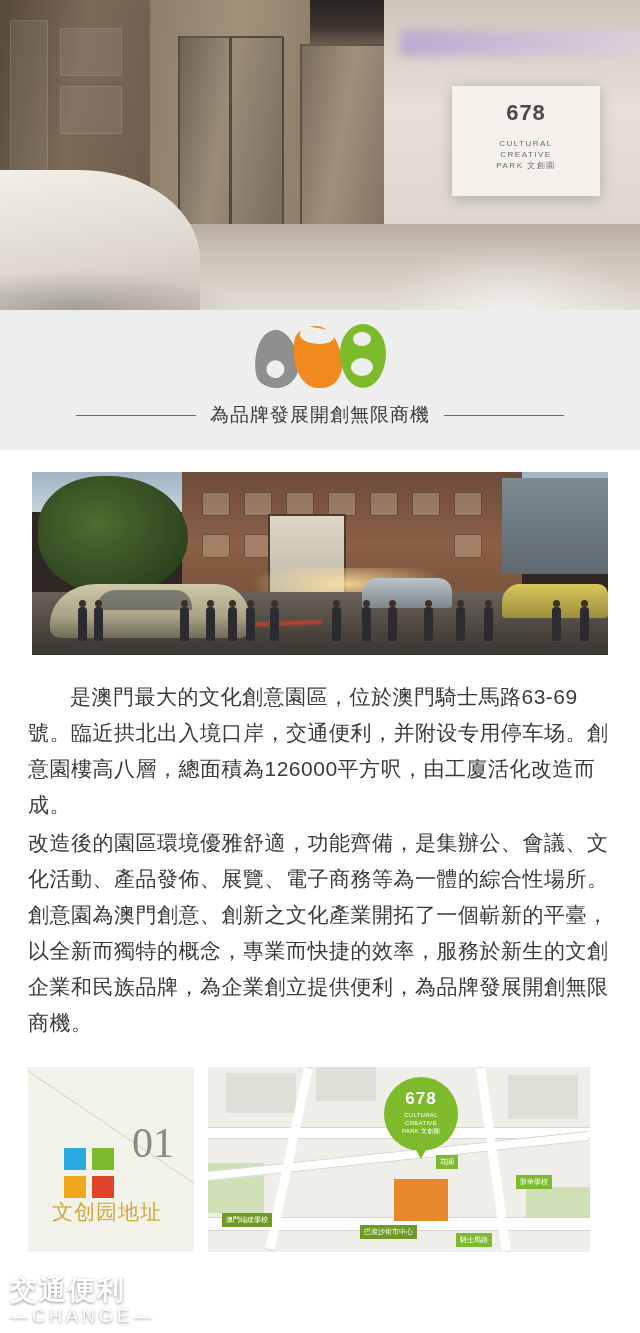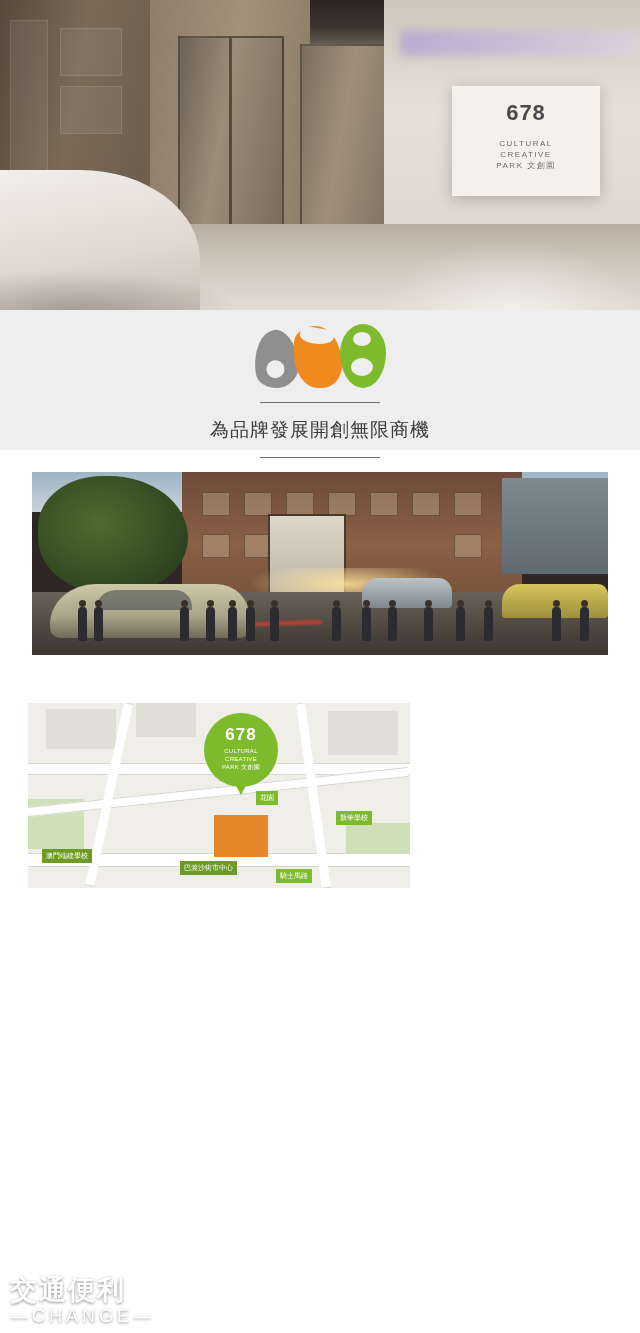--- a/index.html
+++ b/index.html
@@ -166,21 +166,20 @@
     content:""; position:absolute; left:11px; top:34px;
     width:22px; height:18px; border-radius:50%; background:#eeeeee;
   }
   .band-slogan {
     position: absolute;
     left: 0; right: 0; top: 92px;
     display: flex;
     align-items: center;
     justify-content: center;
     gap: 14px;
-    flex-direction: column;
   }
   .band-slogan .rule {
     height: 1px;
     width: 120px;
     background: #6b6b6b;
   }
   .band-slogan .txt {
     font-size: 19px;
     letter-spacing: 1px;
     color: #3b3b3b;
@@ -521,24 +520,37 @@
     <div class="ped" style="left:356px;"></div>
     <div class="ped" style="left:392px;"></div>
     <div class="ped" style="left:424px;"></div>
     <div class="ped" style="left:452px;"></div>
     <div class="ped" style="left:520px;"></div>
     <div class="ped" style="left:548px;"></div>
   </div>
 </div>
 
 <div class="body-text">
+  <p class="indent">是澳門最大的文化創意園區，位於澳門騎士馬路63-69號。臨近拱北出入境口岸，交通便利，并附设专用停车场。創意園樓高八層，總面積為126000平方呎，由工廈活化改造而成。</p>
+  <p>改造後的園區環境優雅舒適，功能齊備，是集辦公、會議、文化活動、產品發佈、展覽、電子商務等為一體的綜合性場所。創意園為澳門創意、創新之文化產業開拓了一個嶄新的平臺，以全新而獨特的概念，專業而快捷的效率，服務於新生的文創企業和民族品牌，為企業創立提供便利，為品牌發展開創無限商機。</p>
 </div>
 
 <div class="tiles">
 
+  <div class="tile-left">
+    <div class="diag"></div>
+    <div class="num">01</div>
+    <div class="winmark">
+      <i></i>
+        <i></i>
+        <i></i>
+        <i></i>
+    </div>
+    <div class="cap">文创园地址</div>
+  </div>
 
   <div class="tile-right">
     <div class="map-block" style="left:18px;  top:6px;   width:70px;  height:40px;"></div>
     <div class="map-block" style="left:108px; top:0px;   width:60px;  height:34px;"></div>
     <div class="map-block" style="left:300px; top:8px;   width:70px;  height:44px;"></div>
     <div class="map-green" style="left:0px;   top:96px;  width:56px;  height:50px;"></div>
     <div class="map-green" style="left:318px; top:120px; width:64px;  height:40px;"></div>
 
     <div class="map-road" style="left:0px;  top:60px;  width:382px; height:10px;"></div>
     <div class="map-road" style="left:0px;  top:150px; width:382px; height:12px;"></div>

